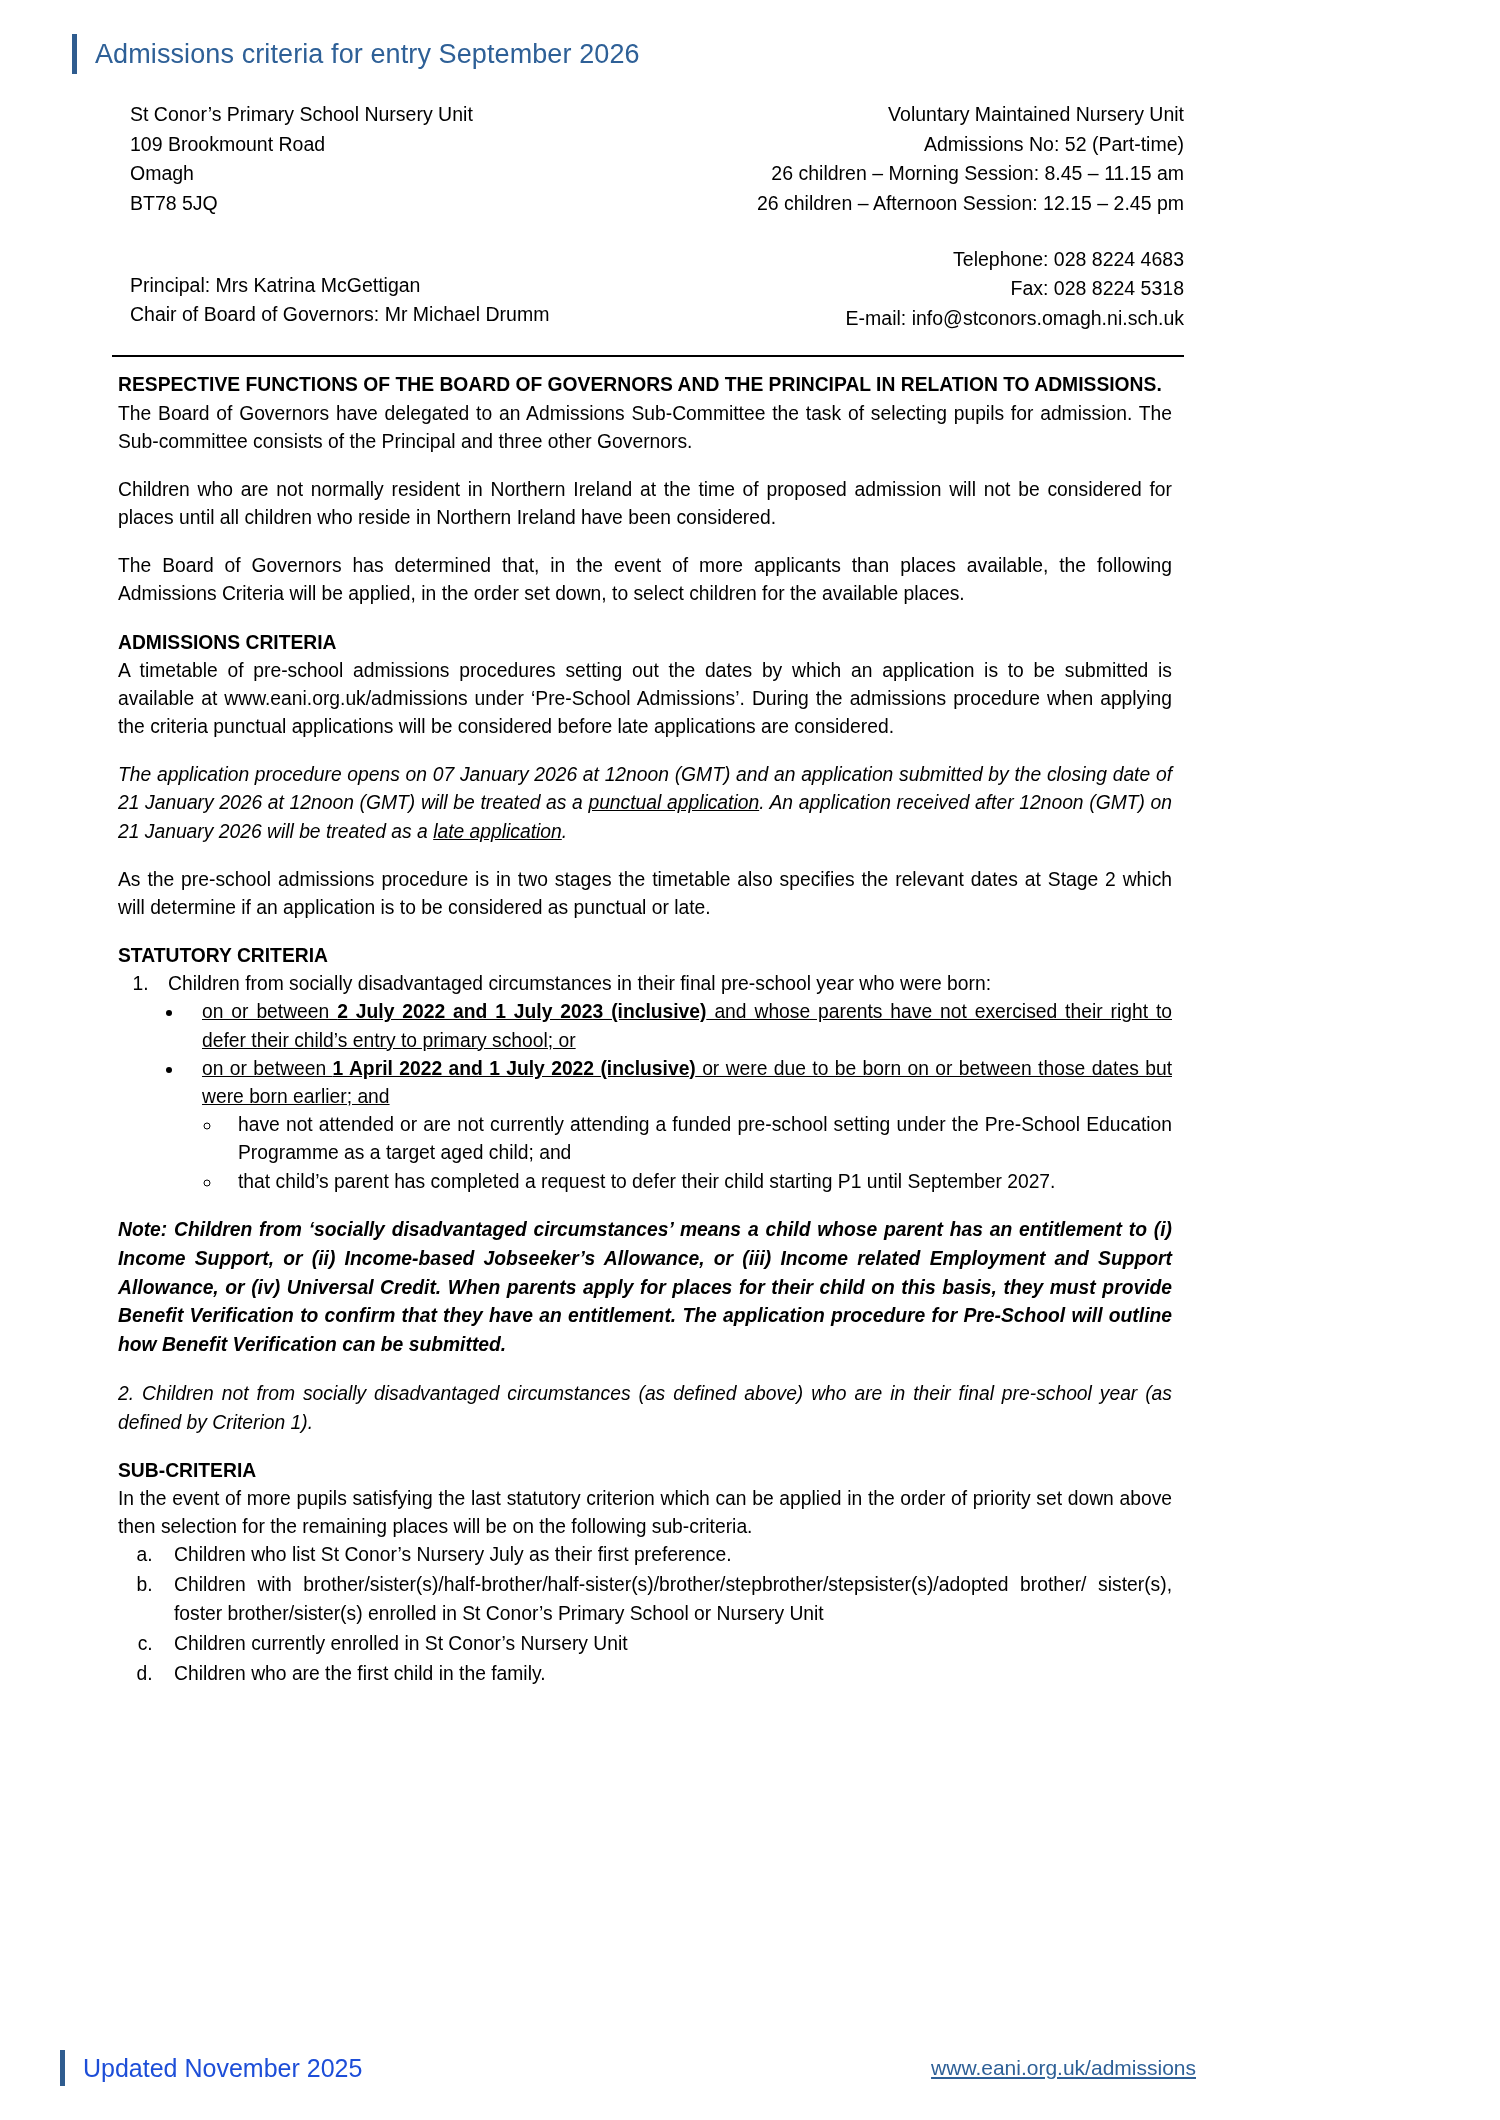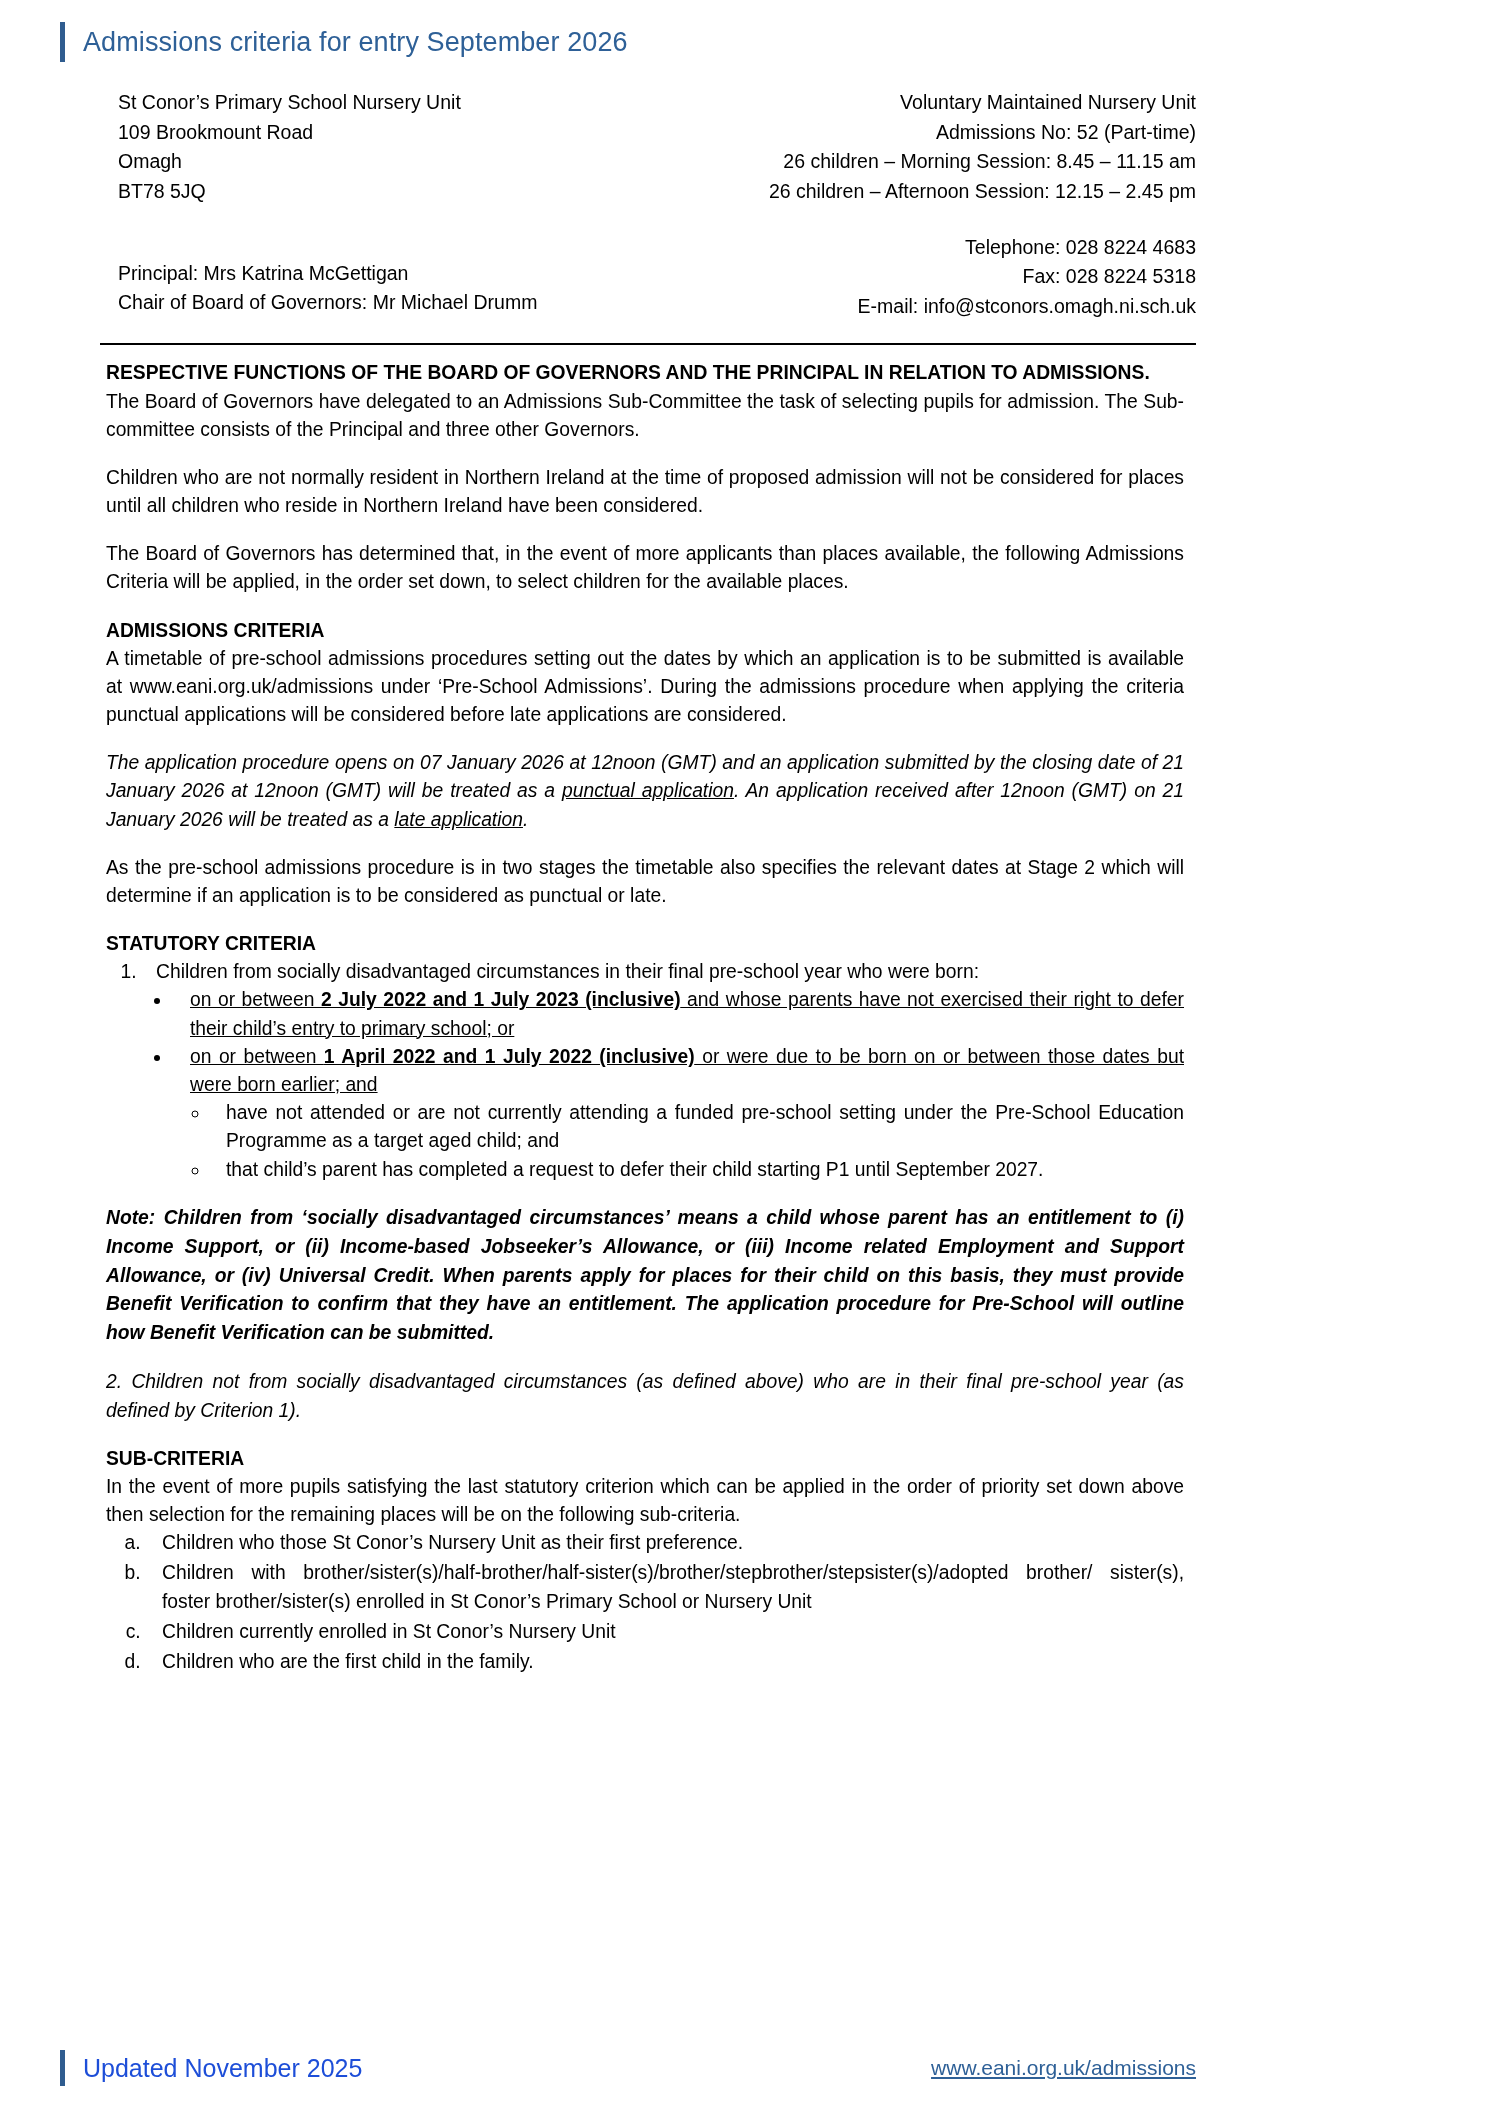--- a/index.html
+++ b/index.html
@@ -12,21 +12,21 @@
     min-height: 2120px;
     font-family: "Liberation Sans", sans-serif;
     color: #000000;
     -webkit-font-smoothing: antialiased;
   }
   .page {
     position: relative;
     width: 1256px;
     min-height: 2120px;
     box-sizing: border-box;
-    padding: 0;
+    padding: 12px;
   }
 
   
   .doc-header {
     display: flex;
     align-items: center;
     padding: 22px 0 10px 60px;
   }
   .header-bar {
     width: 5px;
@@ -237,21 +237,21 @@
     <p class="note">Note: Children from ‘socially disadvantaged circumstances’ means a child whose parent has an entitlement to (i) Income Support, or (ii) Income-based Jobseeker’s Allowance, or (iii) Income related Employment and Support Allowance, or (iv) Universal Credit. When parents apply for places for their child on this basis, they must provide Benefit Verification to confirm that they have an entitlement. The application procedure for Pre-School will outline how Benefit Verification can be submitted.</p>
 
     <div class="gap"></div>
     <p class="just">2. Children not from socially disadvantaged circumstances (as defined above) who are in their final pre-school year (as defined by Criterion 1).</p>
 
     <div class="gap"></div>
     <p class="heading">SUB-CRITERIA</p>
     <p>In the event of more pupils satisfying the last statutory criterion which can be applied in the order of priority set down above then selection for the remaining places will be on the following sub-criteria.</p>
 
     <ol class="alpha">
-      <li>Children who those St Conor’s Nursery Unit as their first preference.</li>
+      <li>Children who list St Conor’s Nursery July as their first preference.</li>
       <li>Children with brother/sister(s)/half-brother/half-sister(s)/brother/stepbrother/stepsister(s)/adopted brother/ sister(s), foster brother/sister(s) enrolled in St Conor’s Primary School or Nursery Unit</li>
       <li>Children currently enrolled in St Conor’s Nursery Unit</li>
       <li>Children who are the first child in the family.</li>
     </ol>
 
   </div>
 
   <div class="footer">
     <div class="footer-left">
       <div class="footer-bar"></div>

